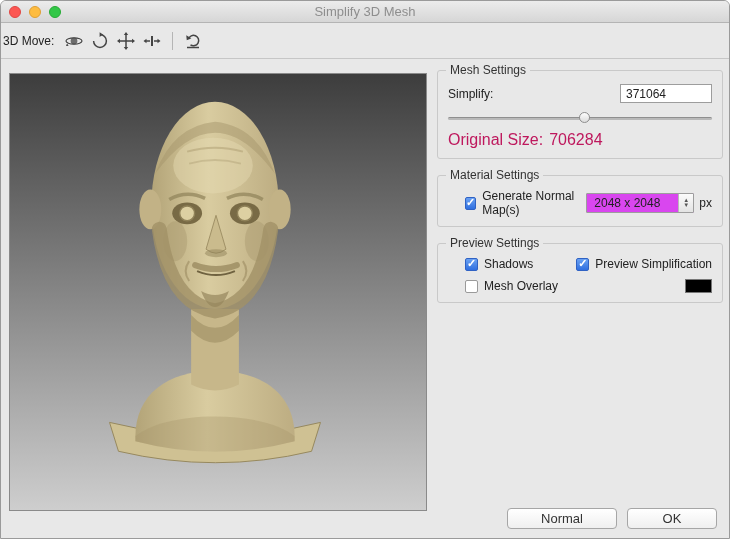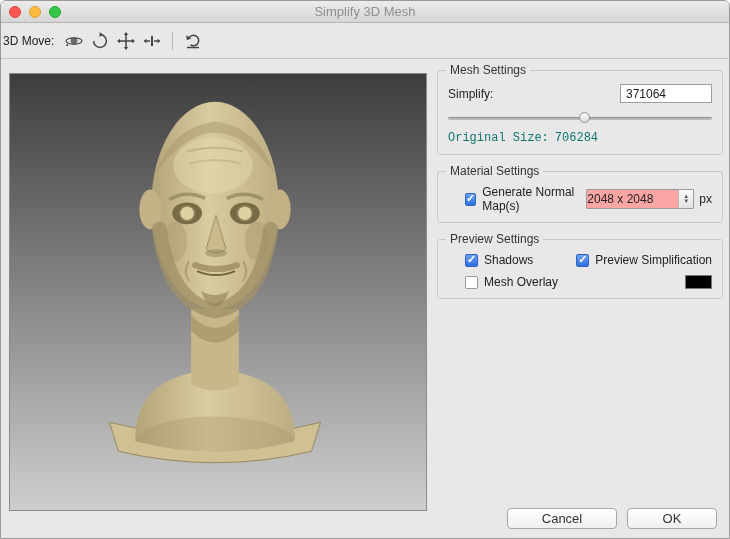--- a/index.html
+++ b/index.html
@@ -58,37 +58,37 @@
   .slider { position:relative; height:14px; margin:8px 0 6px 0; }
   .slider .track {
     position:absolute; left:0; right:0; top:6px; height:3px;
     background:#b9b9b9; border-top:1px solid #8f8f8f; border-radius:2px;
   }
   .slider .thumb {
     position:absolute; top:1px; width:11px; height:11px; margin-left:-6px;
     background:linear-gradient(#fdfdfd,#dcdcdc); border:1px solid #8e8e8e;
     border-radius:50%;
   }
-  .sizes { display:flex; font-size:12px; color:#0f766e;font-family:Liberation Mono, monospace; }
+  .sizes { display:flex; font-size:16px; color:#be185d; }
   .sizes .pair { display:flex; gap:6px; }
   .sizes .right { margin-left:auto; }
   
   .cb { display:inline-flex; align-items:center; gap:6px; font-size:12px; color:#222;margin-left:17px; }
   .box {
     width:13px; height:13px; border:1px solid #9a9a9a; border-radius:2px;
     background:#fff; display:inline-flex; align-items:center; justify-content:center;
     font-size:11px; color:#fff; line-height:1;
   }
   .box.checked { background:linear-gradient(#6aa1f2,#2f6fe0); border-color:#2f62c4; }
   .box.checked::after { content:"✓"; font-weight:bold; margin-top:-1px; }
   
   .dropdown {
-    height:20px; min-width:108px; border:1px solid #9d9d9d; background:#fca5a5;
+    height:20px; min-width:108px; border:1px solid #9d9d9d; background:#d946ef;
     display:inline-flex; align-items:center; font-size:12px; color:#222;
-    margin:0 5px; border-radius:1px;
+    padding-left:7px; margin:0 5px; border-radius:1px;
   }
   .dropdown .arrows {
     margin-left:auto; width:15px; align-self:stretch;
     background:linear-gradient(#fbfbfb,#e3e3e3); border-left:1px solid #b9b9b9;
     display:flex; flex-direction:column; align-items:center; justify-content:center;
     font-size:6px; color:#555; line-height:5px;
   }
   .swatch { width:27px; height:14px; border:1px solid #777; margin-left:8px; }
   
   .btn {
@@ -273,16 +273,16 @@
         <label class="cb">
           <span class="box"></span>
           <span>Mesh Overlay</span>
         </label>
         <span class="swatch" style="background: rgb(0, 0, 0);"></span>
       </div>
     </fieldset>
 
   </div>
 
-  <button class="btn cancel">Cancel</button>
+  <button class="btn cancel">Normal</button>
   <button class="btn ok">OK</button>
 
 </div>
 
 </body></html>

